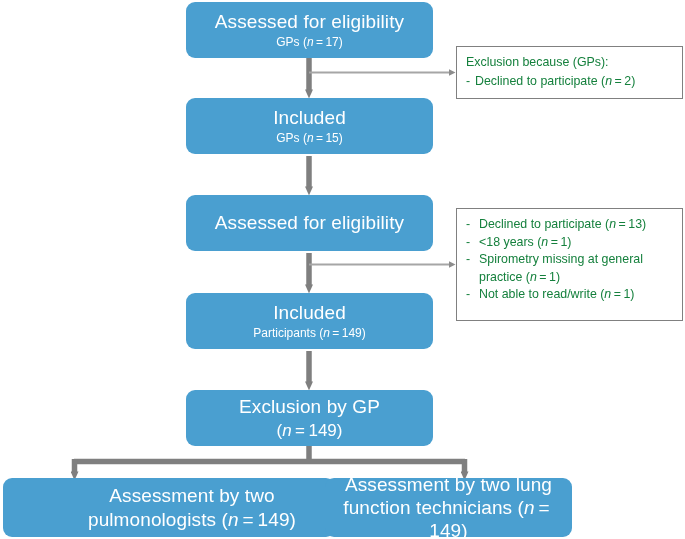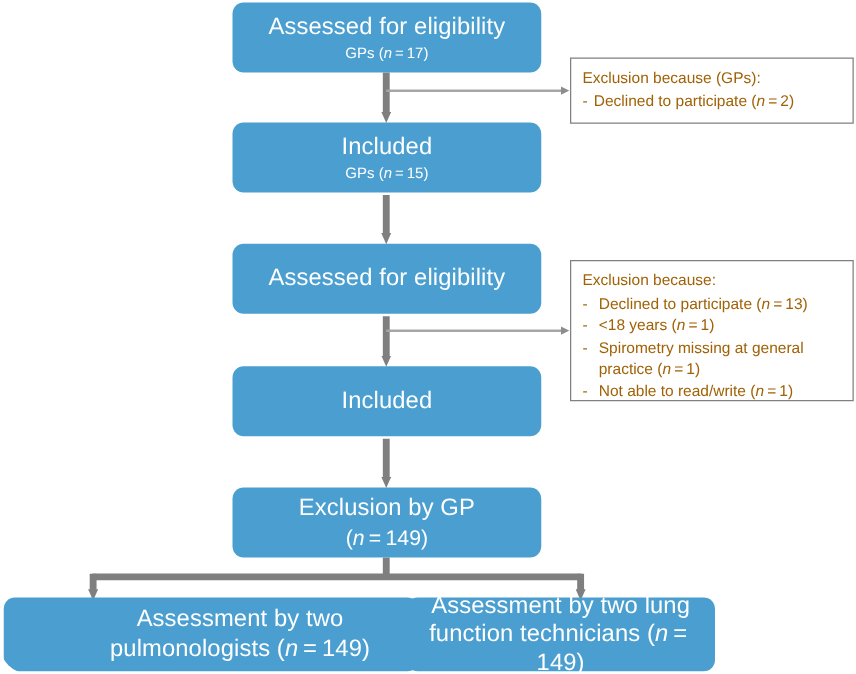--- a/index.html
+++ b/index.html
@@ -10,21 +10,20 @@
   }
   body {
     font-family: "Liberation Sans", sans-serif;
   }
   #flowchart {
     position: relative;
     width: 685px;
     height: 539px;
     background: #ffffff;
     overflow: hidden;
-    border-radius: 23px;
   }
   #connector-layer {
     position: absolute;
     left: 0;
     top: 0;
     width: 685px;
     height: 539px;
     pointer-events: none;
   }
 
@@ -57,21 +56,21 @@
     font-size: 19px;
     line-height: 1.22;
     padding: 0 8px;
   }
 
   
   .excl {
     position: absolute;
     border: 1.5px solid #808080;
     background: #ffffff;
-    color: #a16207;
+    color: #15803d;
     box-sizing: border-box;
     font-size: 12.4px;
     line-height: 1.42;
     padding: 7px 8px 7px 9px;
   }
   .excl .excl-head {
     margin: 0 0 1px 0;
   }
   .excl ul {
     list-style: none;
@@ -145,20 +144,23 @@
       GPs (<em class="n">n</em> = 15)
     </div>
   </div>
 
   <div class="node" style="left:186px; top:195px; width:247px; height:56px;">
     <div class="primary">Assessed for eligibility</div>
   </div>
 
   <div class="node" style="left:186px; top:293px; width:247px; height:56px;">
     <div class="primary">Included</div>
+    <div class="secondary">
+      Participants (<em class="n">n</em> = 149)
+    </div>
   </div>
 
   <div class="node" style="left:186px; top:390px; width:247px; height:56px;">
     <div class="primary">Exclusion by GP</div>
     <div class="secondary" style="font-size:17px;">
       (<em class="n">n</em> = 149)
     </div>
   </div>
 
   <div class="node wrap" style="left:3px; top:478px; width:332px; height:59px;padding-left:46px;">
@@ -177,21 +179,20 @@
     <div class="excl-head">Exclusion because (GPs):</div>
     <ul>
       <li>
         <span class="dash">-</span>
         <span class="txt">Declined to participate (<em class="n">n</em> = 2)</span>
       </li>
     </ul>
   </div>
 
   <div class="excl" style="left:456px; top:208px; width:227px; height:113px;">
-    <div class="excl-head">Exclusion because:</div>
     <ul>
       <li>
         <span class="dash">-</span>
         <span class="txt">Declined to participate (<em class="n">n</em> = 13)</span>
       </li>
       <li>
         <span class="dash">-</span>
         <span class="txt">&lt;18 years (<em class="n">n</em> = 1)</span>
       </li>
       <li>

